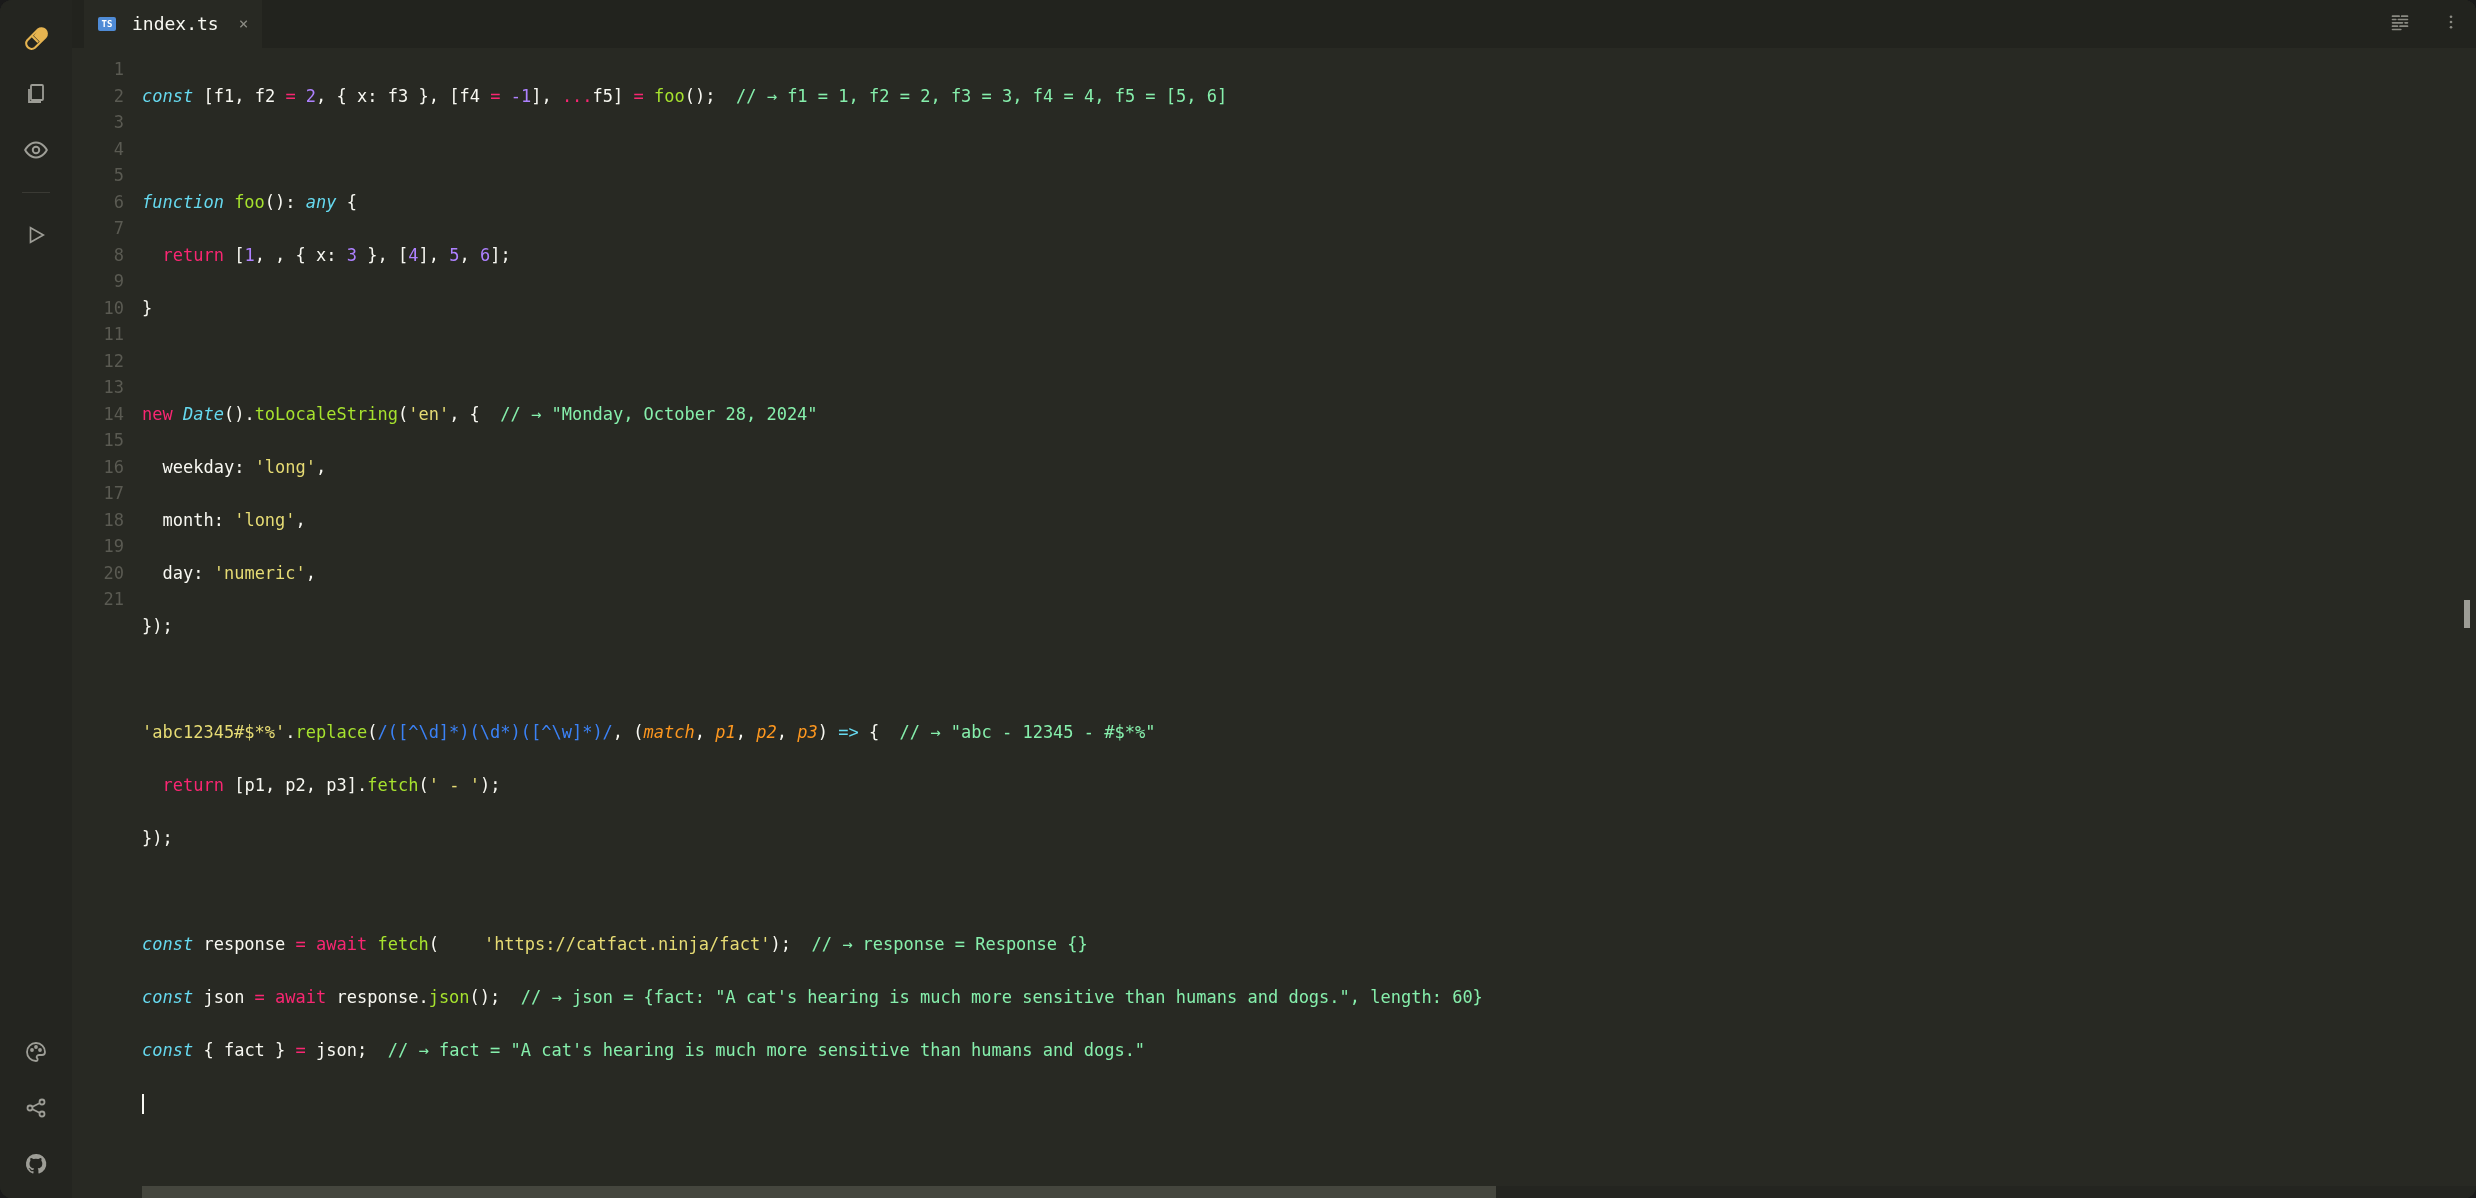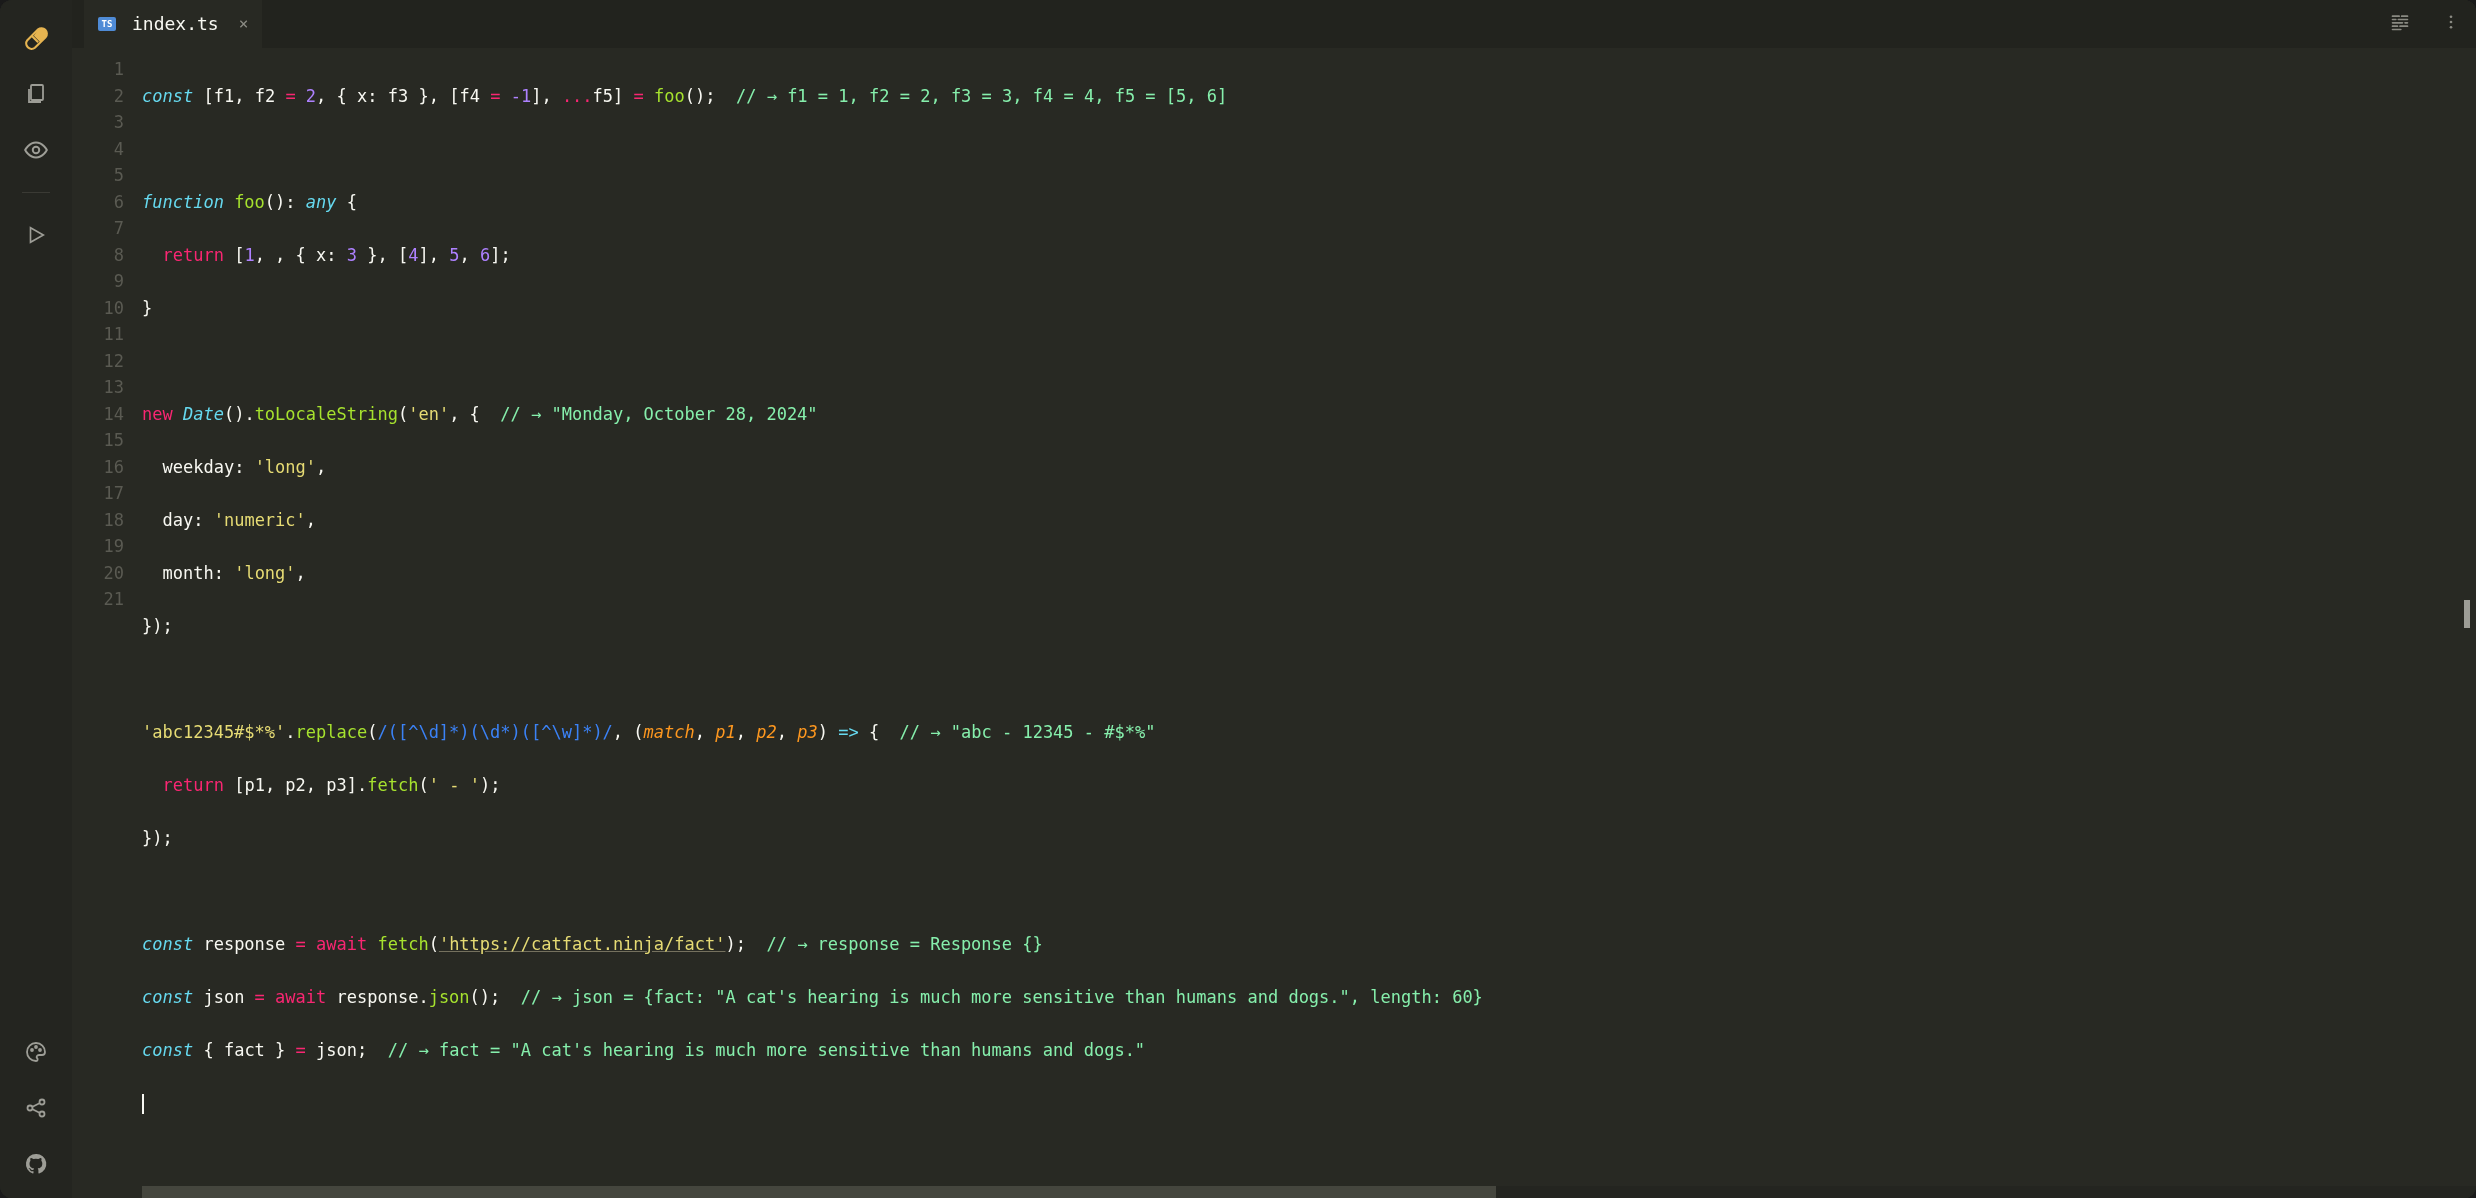--- a/index.html
+++ b/index.html
@@ -129,21 +129,21 @@
 .c-kw   { color: #66d9ef; font-style: italic; }       
 .c-op   { color: #f92672; }                            
 .c-num  { color: #ae81ff; }                            
 .c-fn   { color: #a6e22e; }                            
 .c-prm  { color: #fd971f; font-style: italic; }        
 .c-str  { color: #e6db74; }                            
 .c-rex  { color: #3b82f6; }                            
 .c-cmt  { color: #86efac; }                            
 .c-pun  { color: #f8f8f2; }                            
 .c-prop { color: #f8f8f2; }                            
-.c-url  { color: #e6db74; text-decoration: underline; text-decoration-color: #75715e; }
+.c-url  { color: #e6db74; text-decoration-color: #75715e; margin-left: 45px; }
 .minimap {
   position: absolute;
   right: 6px; top: 600px;
   width: 6px; height: 28px;
   background: #9d9d96;
 }
 </style>
 </head>
 <body>
 
@@ -246,22 +246,22 @@
 
       <div class="code">
 <div class="line"><span class="c-kw">const</span><span class="c-pun"> </span><span class="c-pun">[</span><span class="c-pun">f1</span><span class="c-pun">, </span><span class="c-pun">f2</span><span class="c-op"> = </span><span class="c-num">2</span><span class="c-pun">, { </span><span class="c-pun">x</span><span class="c-pun">: </span><span class="c-pun">f3</span><span class="c-pun"> }, [</span><span class="c-pun">f4</span><span class="c-op"> = </span><span class="c-num">-1</span><span class="c-pun">], </span><span class="c-op">...</span><span class="c-pun">f5</span><span class="c-pun">] </span><span class="c-op">= </span><span class="c-fn">foo</span><span class="c-pun">();  </span><span class="c-cmt">// → f1 = 1, f2 = 2, f3 = 3, f4 = 4, f5 = [5, 6]</span></div>
 <div class="line"></div>
 <div class="line"><span class="c-kw">function </span><span class="c-fn">foo</span><span class="c-pun">()</span><span class="c-pun">: </span><span class="c-kw">any </span><span class="c-pun">{</span></div>
 <div class="line"><span>  </span><span class="c-op">return </span><span class="c-pun">[</span><span class="c-num">1</span><span class="c-pun">, , { </span><span class="c-pun">x</span><span class="c-pun">: </span><span class="c-num">3</span><span class="c-pun"> }, [</span><span class="c-num">4</span><span class="c-pun">], </span><span class="c-num">5</span><span class="c-pun">, </span><span class="c-num">6</span><span class="c-pun">];</span></div>
 <div class="line"><span class="c-pun">}</span></div>
 <div class="line"></div>
 <div class="line"><span class="c-op">new </span><span class="c-kw">Date</span><span class="c-pun">().</span><span class="c-fn">toLocaleString</span><span class="c-pun">(</span><span class="c-str">'en'</span><span class="c-pun">, {  </span><span class="c-cmt">// → "Monday, October 28, 2024"</span></div>
 <div class="line"><span>  </span><span class="c-prop">weekday</span><span class="c-pun">: </span><span class="c-str">'long'</span><span class="c-pun">,</span></div>
+<div class="line"><span>  </span><span class="c-prop">month</span><span class="c-pun">: </span><span class="c-str">'long'</span><span class="c-pun">,</span></div>
 <div class="line"><span>  </span><span class="c-prop">day</span><span class="c-pun">: </span><span class="c-str">'numeric'</span><span class="c-pun">,</span></div>
-<div class="line"><span>  </span><span class="c-prop">month</span><span class="c-pun">: </span><span class="c-str">'long'</span><span class="c-pun">,</span></div>
 <div class="line"><span class="c-pun">});</span></div>
 <div class="line"></div>
 <div class="line"><span class="c-str">'abc12345#$*%'</span><span class="c-pun">.</span><span class="c-fn">replace</span><span class="c-pun">(</span><span class="c-rex">/([^\d]*)(\d*)([^\w]*)/</span><span class="c-pun">, (</span><span class="c-prm">match</span><span class="c-pun">, </span><span class="c-prm">p1</span><span class="c-pun">, </span><span class="c-prm">p2</span><span class="c-pun">, </span><span class="c-prm">p3</span><span class="c-pun">) </span><span class="c-kw">=&gt;</span><span class="c-pun"> {  </span><span class="c-cmt">// → "abc - 12345 - #$*%"</span></div>
 <div class="line"><span>  </span><span class="c-op">return </span><span class="c-pun">[</span><span class="c-pun">p1</span><span class="c-pun">, </span><span class="c-pun">p2</span><span class="c-pun">, </span><span class="c-pun">p3</span><span class="c-pun">].</span><span class="c-fn">fetch</span><span class="c-pun">(</span><span class="c-str">' - '</span><span class="c-pun">);</span></div>
 <div class="line"><span class="c-pun">});</span></div>
 <div class="line"></div>
 <div class="line"><span class="c-kw">const </span><span class="c-pun">response </span><span class="c-op">= </span><span class="c-op">await </span><span class="c-fn">fetch</span><span class="c-pun">(</span><span class="c-url">'https://catfact.ninja/fact'</span><span class="c-pun">);  </span><span class="c-cmt">// → response = Response {}</span></div>
 <div class="line"><span class="c-kw">const </span><span class="c-pun">json </span><span class="c-op">= </span><span class="c-op">await </span><span class="c-pun">response.</span><span class="c-fn">json</span><span class="c-pun">();  </span><span class="c-cmt">// → json = {fact: "A cat's hearing is much more sensitive than humans and dogs.", length: 60}</span></div>
 <div class="line"><span class="c-kw">const </span><span class="c-pun">{ </span><span class="c-pun">fact </span><span class="c-pun">} </span><span class="c-op">= </span><span class="c-pun">json;  </span><span class="c-cmt">// → fact = "A cat's hearing is much more sensitive than humans and dogs."</span></div>
 <div class="line"><span class="cursor"></span></div>

